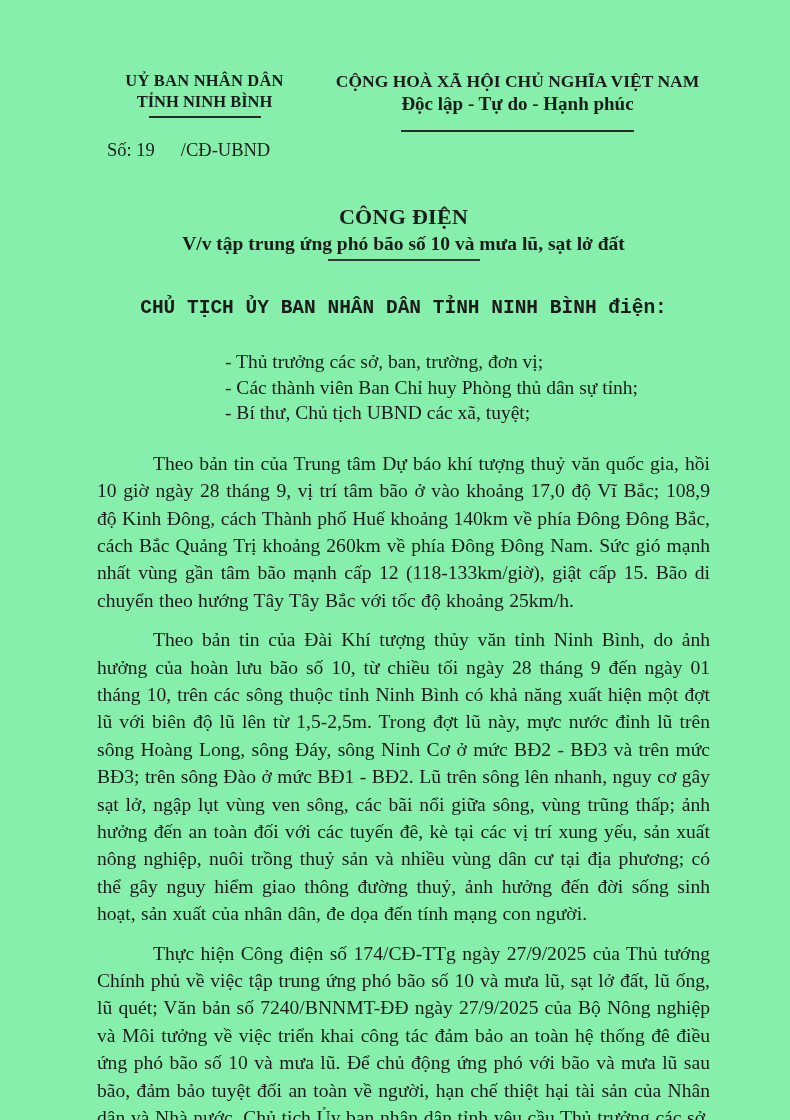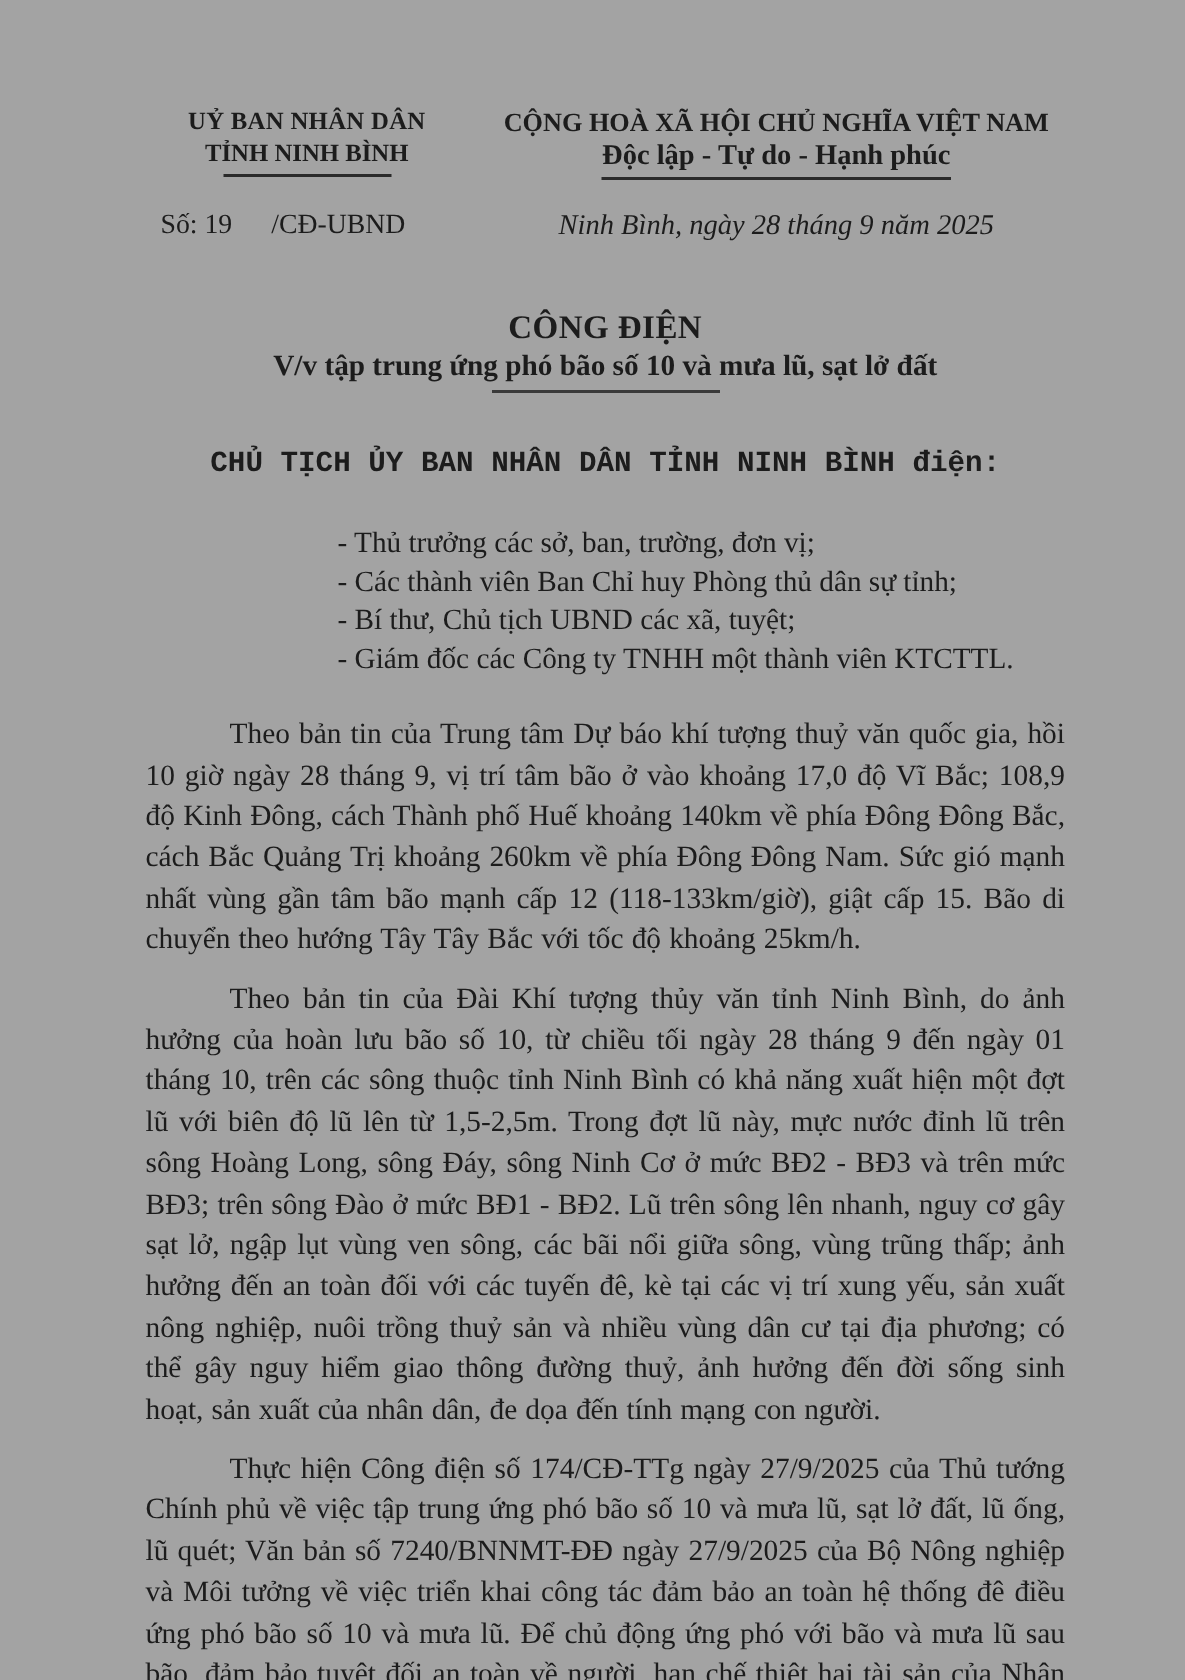--- a/index.html
+++ b/index.html
@@ -3,21 +3,21 @@
 <meta charset="utf-8">
 <style>
   html, body {
     margin: 0; padding: 0;
     background: #ffffff;
   }
   .page {
     position: relative;
     width: 790px;
     height: 1120px;
-    background: #a3a3a3;
+    background: #86efac;
     overflow: hidden;
     font-family: "Liberation Serif", "DejaVu Serif", serif;
     color: #1c1c1c;
     box-sizing: border-box;
     padding: 70px 80px 0 97px;
   }
   
   .doc-header {
     display: flex;
     justify-content: space-between;
@@ -64,21 +64,21 @@
     font-weight: bold;
     font-size: 17.5px;
     line-height: 1.28;
     white-space: nowrap;
   }
   .nat-line2 {
     display: inline-block;
     font-weight: bold;
     font-size: 19px;
     line-height: 1.25;
-    padding-bottom: 2px;
+    padding-bottom: 14px;
     border-bottom: 2px solid #2a2a2a;
     white-space: nowrap;
   }
   .dateline {
     margin-top: 20px;
     font-style: italic;
     font-size: 19px;
     white-space: nowrap;
   }
   
@@ -147,37 +147,35 @@
       <div class="rule-under-org"></div>
       <div class="doc-number">
         <span>Số: 19</span><span class="suffix">/CĐ-UBND</span>
       </div>
     </div>
     <div class="hdr-right">
       <div class="nat-line1">CỘNG HOÀ XÃ HỘI CHỦ NGHĨA VIỆT NAM</div>
       <div>
         <span class="nat-line2">Độc lập - Tự do - Hạnh phúc</span>
       </div>
-      <div class="dateline">Ninh Bình, ngày 28 tháng 9 năm 2025</div>
     </div>
   </div>
 
   <div class="title-block">
     <div class="doc-title">CÔNG ĐIỆN</div>
     <div class="doc-subtitle">V/v tập trung ứng phó bão số 10 và mưa lũ, sạt lở đất</div>
     <div class="rule-under-subtitle"></div>
   </div>
 
   <div class="salutation">CHỦ TỊCH ỦY BAN NHÂN DÂN TỈNH NINH BÌNH điện:</div>
 
   <div class="recipients">
     <div class="recipient-item">- Thủ trưởng các sở, ban, trường, đơn vị;</div>
     <div class="recipient-item">- Các thành viên Ban Chỉ huy Phòng thủ dân sự tỉnh;</div>
     <div class="recipient-item">- Bí thư, Chủ tịch UBND các xã, tuyệt;</div>
-    <div class="recipient-item">- Giám đốc các Công ty TNHH một thành viên KTCTTL.</div>
   </div>
 
   <div class="body-text">
     <p class="para">Theo bản tin của Trung tâm Dự báo khí tượng thuỷ văn quốc gia, hồi 10 giờ ngày 28 tháng 9, vị trí tâm bão ở vào khoảng 17,0 độ Vĩ Bắc; 108,9 độ Kinh Đông, cách Thành phố Huế khoảng 140km về phía Đông Đông Bắc, cách Bắc Quảng Trị khoảng 260km về phía Đông Đông Nam. Sức gió mạnh nhất vùng gần tâm bão mạnh cấp 12 (118-133km/giờ), giật cấp 15. Bão di chuyển theo hướng Tây Tây Bắc với tốc độ khoảng 25km/h.</p>
     <p class="para">Theo bản tin của Đài Khí tượng thủy văn tỉnh Ninh Bình, do ảnh hưởng của hoàn lưu bão số 10, từ chiều tối ngày 28 tháng 9 đến ngày 01 tháng 10, trên các sông thuộc tỉnh Ninh Bình có khả năng xuất hiện một đợt lũ với biên độ lũ lên từ 1,5-2,5m. Trong đợt lũ này, mực nước đỉnh lũ trên sông Hoàng Long, sông Đáy, sông Ninh Cơ ở mức BĐ2 - BĐ3 và trên mức BĐ3; trên sông Đào ở mức BĐ1 - BĐ2. Lũ trên sông lên nhanh, nguy cơ gây sạt lở, ngập lụt vùng ven sông, các bãi nổi giữa sông, vùng trũng thấp; ảnh hưởng đến an toàn đối với các tuyến đê, kè tại các vị trí xung yếu, sản xuất nông nghiệp, nuôi trồng thuỷ sản và nhiều vùng dân cư tại địa phương; có thể gây nguy hiểm giao thông đường thuỷ, ảnh hưởng đến đời sống sinh hoạt, sản xuất của nhân dân, đe dọa đến tính mạng con người.</p>
     <p class="para">Thực hiện Công điện số 174/CĐ-TTg ngày 27/9/2025 của Thủ tướng Chính phủ về việc tập trung ứng phó bão số 10 và mưa lũ, sạt lở đất, lũ ống, lũ quét; Văn bản số 7240/BNNMT-ĐĐ ngày 27/9/2025 của Bộ Nông nghiệp và Môi tưởng về việc triển khai công tác đảm bảo an toàn hệ thống đê điều ứng phó bão số 10 và mưa lũ. Để chủ động ứng phó với bão và mưa lũ sau bão, đảm bảo tuyệt đối an toàn về người, hạn chế thiệt hại tài sản của Nhân dân và Nhà nước, Chủ tịch Ủy ban nhân dân tỉnh yêu cầu Thủ trưởng các sở, ban, ngành, đơn vị của tỉnh; Bí thư, Chủ tịch Ủy ban nhân dân các xã, phường tiếp tục thực hiện nghiêm túc, quyết liệt, hiệu quả các Công điện, văn bản chỉ đạo của Thủ tướng Chính phủ, Ban Chỉ đạo Phòng thủ dân sự quốc gia, Bộ Nông nghiệp và Môi trường, Ủy ban nhân dân tỉnh về việc triển khai ứng phó với bão số 10, trong đó tập trung một số nhiệm vụ cụ thể sau:</p>
   </div>
 
 </div>
 

